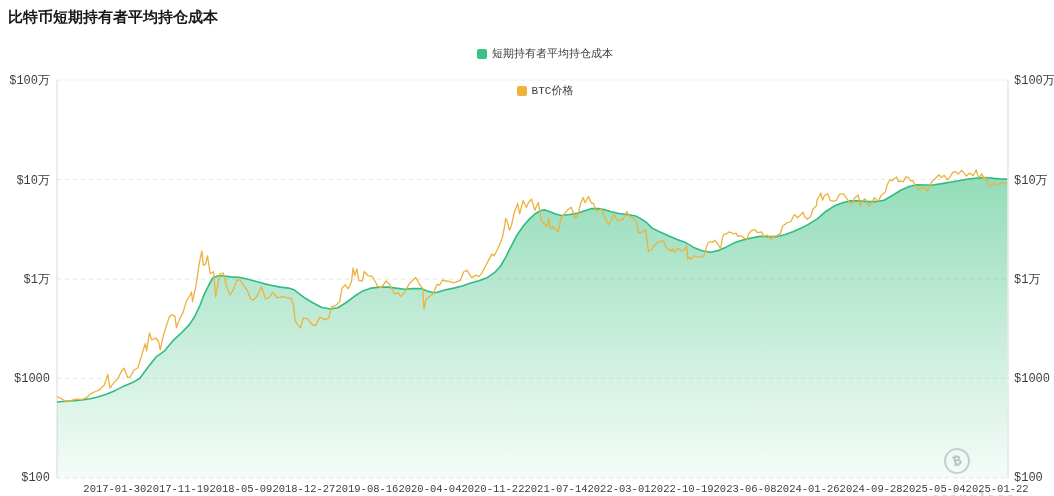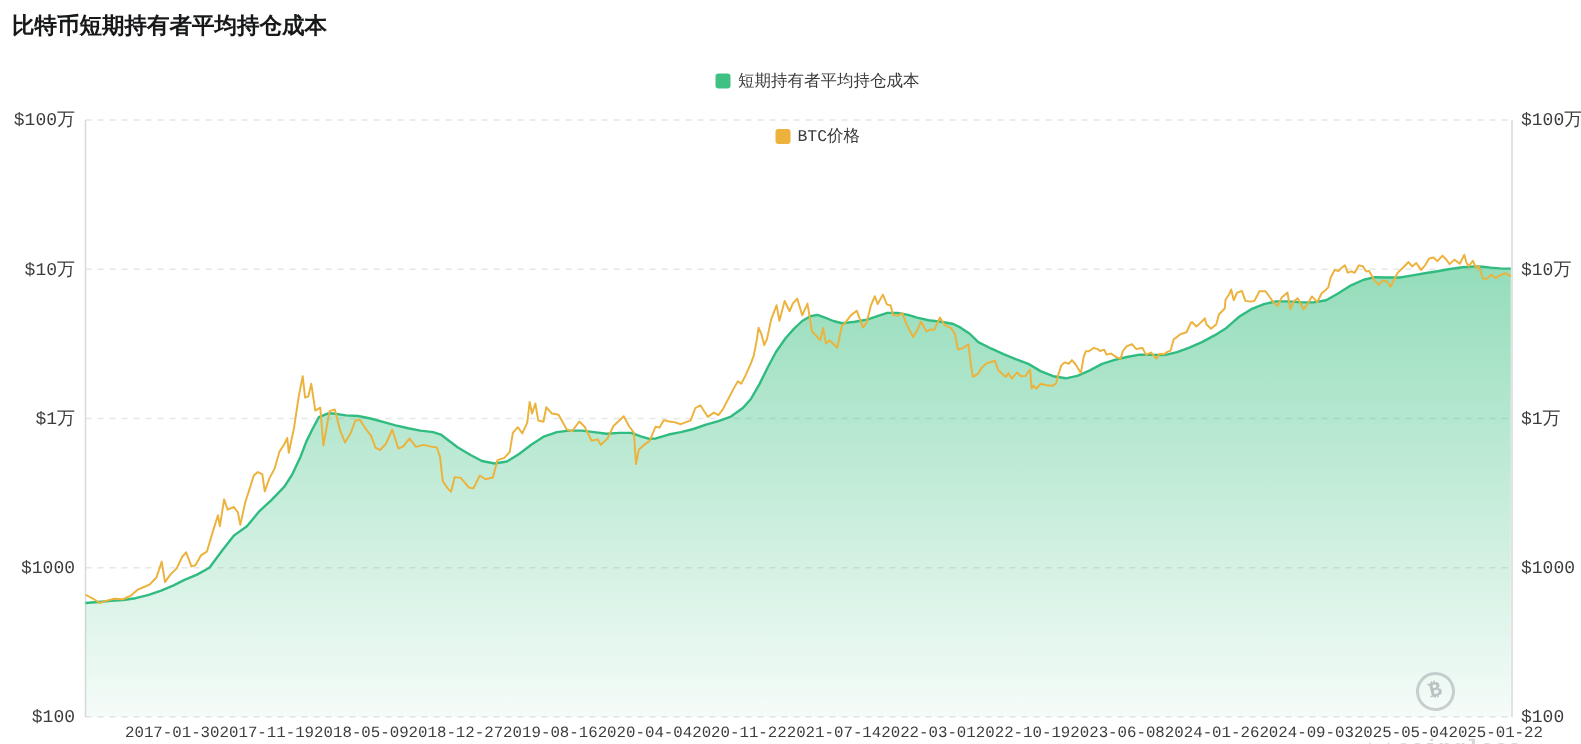--- a/index.html
+++ b/index.html
@@ -76,21 +76,21 @@
       <div class="xlab" style="left: 240.898px;">2018-05-09</div>
       <div class="xlab" style="left: 303.918px;">2018-12-27</div>
       <div class="xlab" style="left: 366.937px;">2019-08-16</div>
       <div class="xlab" style="left: 429.957px;">2020-04-04</div>
       <div class="xlab" style="left: 492.977px;">2020-11-22</div>
       <div class="xlab" style="left: 555.997px;">2021-07-14</div>
       <div class="xlab" style="left: 619.016px; text-align: right;">2022-03-01</div>
       <div class="xlab" style="left: 682.036px;">2022-10-19</div>
       <div class="xlab" style="left: 745.056px;">2023-06-08</div>
       <div class="xlab" style="left: 808.075px;">2024-01-26</div>
-      <div class="xlab" style="left: 871.095px;">2024-09-03</div>
+      <div class="xlab" style="left: 871.095px;">2024-09-28</div>
       <div class="xlab" style="left: 934.115px;">2025-05-04</div>
       <div class="xlab" style="left: 997.135px;">2025-01-22</div>
     </div>
 
   <div class="wm-cg">
     <svg width="17" height="16" viewBox="0 0 16 16">
       <path d="M1.5 2.5 q2 3 4.2 3 h4.6 q2.2 0 4.2-3 q1 5-2 7 l-1 4 h-2 l-.5-2 h-2 l-.5 2 h-2 l-1-4 q-3-2-2-7 z" fill="rgba(120,124,130,0.30)"></path>
     </svg>
     <span>coinglass</span>
   </div>

